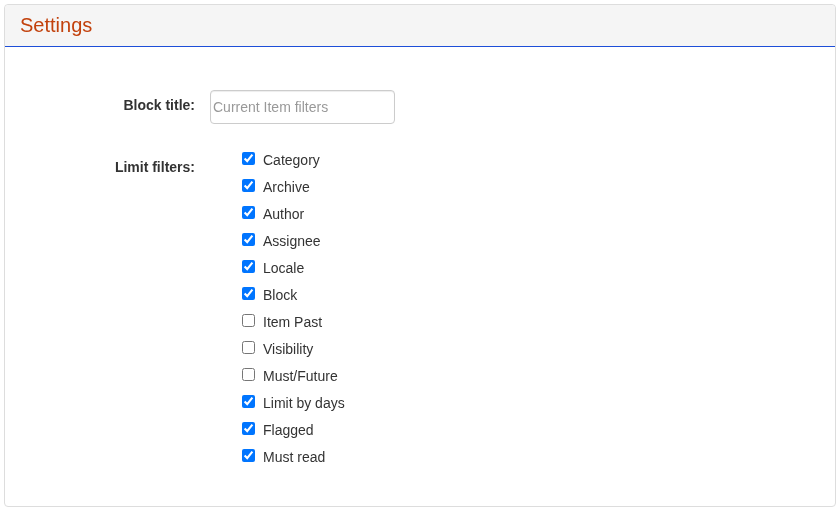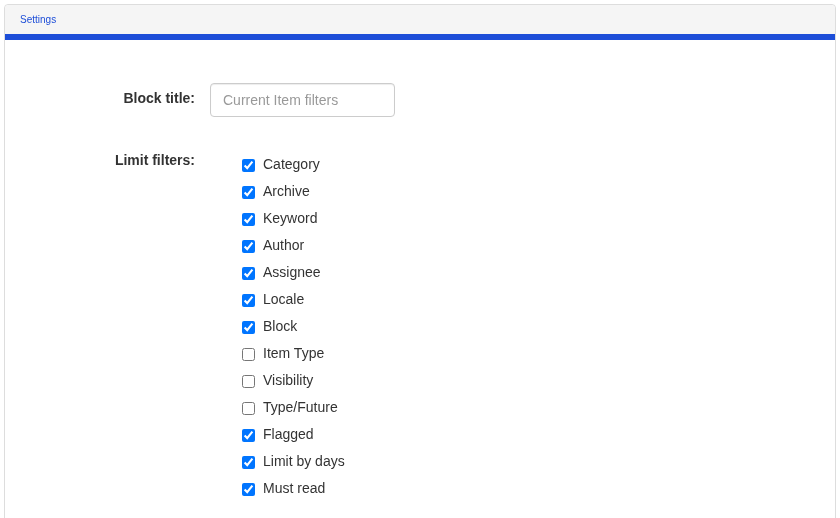--- a/index.html
+++ b/index.html
@@ -12,25 +12,25 @@
   }
   .wrap { width: 840px; }
   .panel {
     margin: 4px;
     border: 1px solid #ddd;
     border-radius: 4px;
     background: #fff;
   }
   .panel-heading {
     background: #f5f5f5;
-    border-bottom: 6px solid #1d4ed8;
+    border-bottom: 1px solid #1d4ed8;
     border-radius: 4px 4px 0 0;
     padding: 9px 15px;
-    font-size: 10px;
-    color: #1d4ed8;
+    font-size: 20px;
+    color: #c2410c;
   }
   .panel-body {
     padding: 15px 15px 30px 15px;
   }
   .form-row {
     display: flex;
     align-items: flex-start;
     margin-bottom: 15px;
     margin-top: 28px;
   }
@@ -41,37 +41,37 @@
     font-weight: 700;
     padding: 7px 15px 0 0;
     color: #333;
   }
   .form-control-col {
     flex: 0 0 auto;
   }
   .text-input {
     width: 185px;
     height: 34px;
-    padding: 6px 12px;
+    padding: 6px 2px;
     font-size: 14px;
     line-height: 1.42857;
     color: #555;
     background: #fff;
     border: 1px solid #ccc;
     border-radius: 4px;
     box-shadow: inset 0 1px 1px rgba(0,0,0,.075);
   }
   .text-input::placeholder { color: #999; }
   .check-list {
     display: flex;
     flex-direction: column;
   }
   .check-item {
     display: flex;
-    align-items: flex-end;
+    align-items: flex-start;
     height: 27px;
     cursor: pointer;
     user-select: none;
     padding-left: 32px;
   }
   .check-item input[type="checkbox"] {
     margin: 0 8px 0 0;
     width: 13px; height: 13px;
     cursor: pointer;
   }
@@ -102,57 +102,53 @@
               <label class="check-item">
                 <input type="checkbox" checked="" style="">
                 <span>Category</span>
               </label>
               <label class="check-item">
                 <input type="checkbox" checked="" style="">
                 <span>Archive</span>
               </label>
               <label class="check-item">
                 <input type="checkbox" checked="" style="">
-                <span>Keyword</span>
-              </label>
-              <label class="check-item">
-                <input type="checkbox" checked="" style="">
                 <span>Author</span>
               </label>
               <label class="check-item">
                 <input type="checkbox" checked="" style="">
                 <span>Assignee</span>
               </label>
               <label class="check-item">
                 <input type="checkbox" checked="" style="">
                 <span>Locale</span>
               </label>
               <label class="check-item">
                 <input type="checkbox" checked="" style="">
                 <span>Block</span>
               </label>
               <label class="check-item">
                 <input type="checkbox" style="">
-                <span>Item Type</span>
+                <span>Item Past</span>
               </label>
               <label class="check-item">
                 <input type="checkbox" style="">
                 <span>Visibility</span>
               </label>
               <label class="check-item">
                 <input type="checkbox" style="">
-                <span>Type/Future</span>
+                <span>Must/Future</span>
+              </label>
+              <label class="check-item">
+                <input type="checkbox" checked="" style="">
+                <span>Limit by days</span>
               </label>
               <label class="check-item">
                 <input type="checkbox" checked="" style="">
                 <span>Flagged</span>
-              </label>
-              <label class="check-item">
-                <input type="checkbox" checked="" style="">
-                <span>Limit by days</span>
               </label>
               <label class="check-item">
                 <input type="checkbox" checked="" style="">
                 <span>Must read</span>
               </label>
             </div>
         </div>
       </div>
 
     </div>

